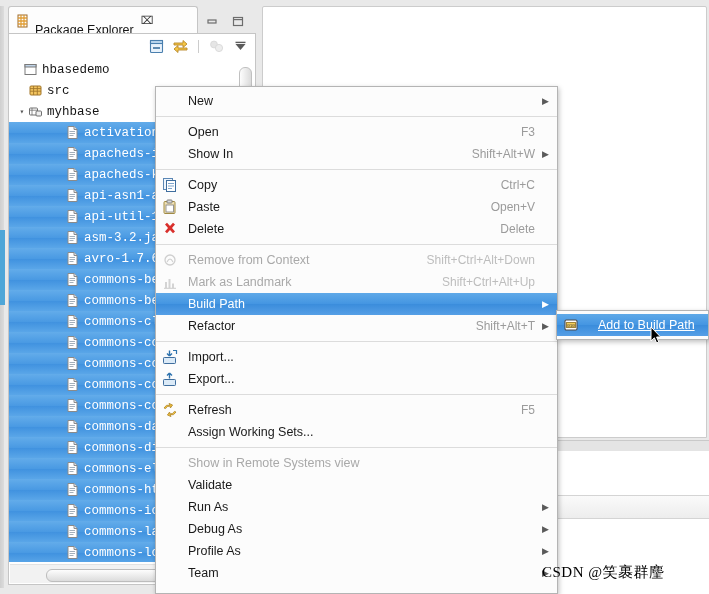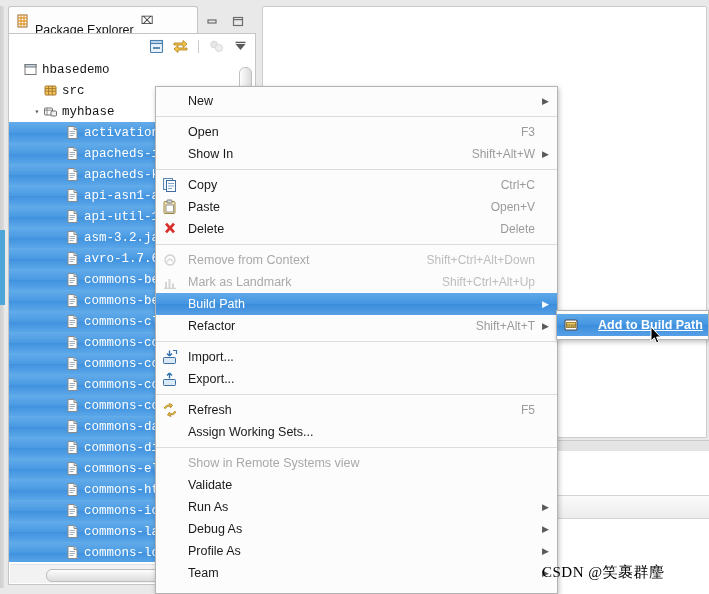--- a/index.html
+++ b/index.html
@@ -159,21 +159,21 @@
     color: #555;
     flex: 0 0 auto;
   }
   .tree-row .ticon {
     width: 15px;
     height: 15px;
     margin-right: 4px;
     flex: 0 0 auto;
   }
   .indent0 { padding-left: 2px; }
-  .indent1 { padding-left: 22px; }
+  .indent1 { padding-left: 7px; }
   .indent3 { padding-left: 44px; }
 
   #hscroll {
     position: absolute;
     left: 1px;
     right: 1px;
     bottom: 1px;
     height: 18px;
     background: #f2f2f2;
     border-top: 1px solid #e2e2e2;
@@ -329,21 +329,21 @@
     width: 153px;
     background: #fcfcfc;
     border: 1px solid #b4b4b4;
     box-shadow: 1px 2px 5px rgba(0,0,0,0.25);
     box-sizing: border-box;
     padding: 3px 0 3px 0;
     height: 30px;
     overflow: hidden;
   }
   #submenu .mi { padding-left: 6px; }
-  #submenu .mi .mi-label { margin-left: 35px; text-decoration: underline; text-decoration-skip-ink: none; font-weight: bold; }
+  #submenu .mi .mi-label { margin-left: 35px; text-decoration: underline; text-decoration-skip-ink: none; }
 
   
   #cursor {
     position: absolute;
     left: 650px;
     top: 326px;
     width: 12px;
     height: 19px;
     pointer-events: none;
   }

